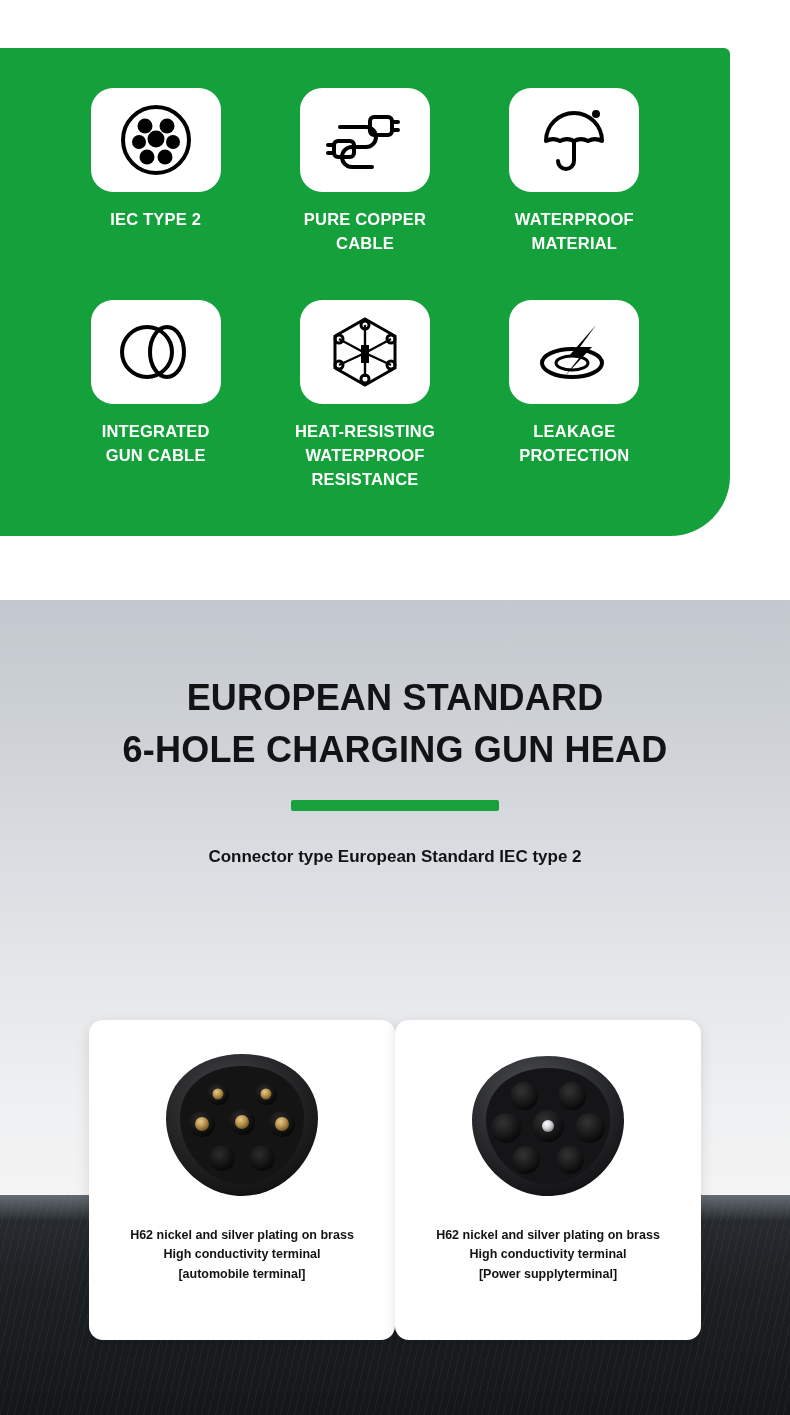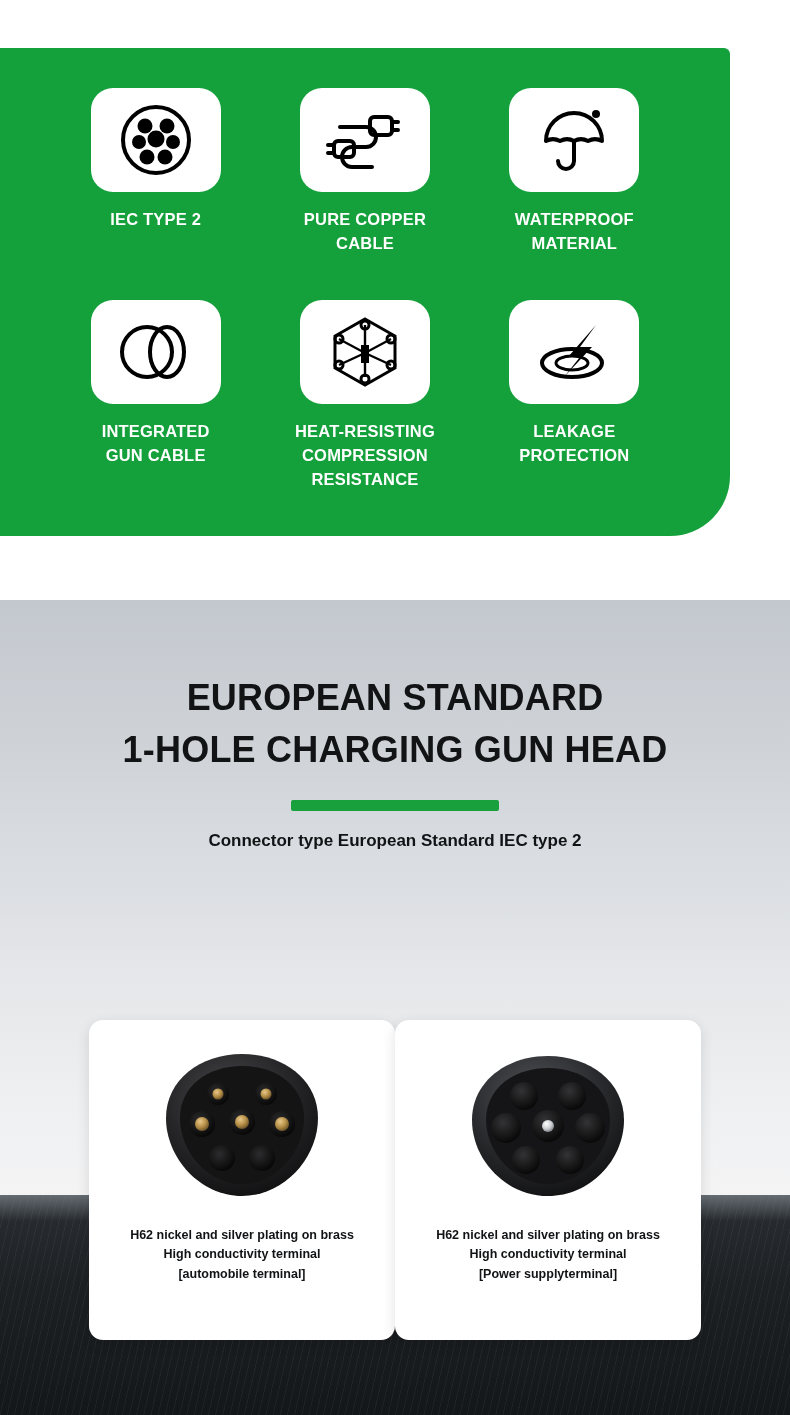--- a/index.html
+++ b/index.html
@@ -85,21 +85,21 @@
     letter-spacing: 0.2px;
     line-height: 1.45;
   }
   .green-rule {
     width: 208px; height: 11px;
     background: #17a03c;
     border-radius: 2px;
     margin: 24px auto 0 auto;
   }
   .subtitle {
-    margin-top: 20px;
+    margin-top: 36px;
     font-size: 17px;
     font-weight: bold;
     color: #111315;
   }
 
   
   .cards {
     position: absolute;
     left: 0; top: 420px;
     width: 790px;
@@ -205,21 +205,21 @@
             <circle cx="36" cy="10" r="4" fill="none" stroke="#000" stroke-width="3"></circle>
             <circle cx="10" cy="24" r="4" fill="none" stroke="#000" stroke-width="3"></circle>
             <circle cx="62" cy="24" r="4" fill="none" stroke="#000" stroke-width="3"></circle>
             <circle cx="10" cy="50" r="4" fill="none" stroke="#000" stroke-width="3"></circle>
             <circle cx="62" cy="50" r="4" fill="none" stroke="#000" stroke-width="3"></circle>
             <circle cx="36" cy="64" r="4" fill="none" stroke="#000" stroke-width="3"></circle>
             <path d="M32 30 h8 v18 h-8 z" fill="#000"></path>
           </svg>
         </div>
         <div class="feature-label">HEAT-RESISTING
-COMPRESSION
+WATERPROOF
 RESISTANCE</div>
       </div>
 
       <div class="feature">
         <div class="feature-icon">
           <svg width="80" height="66" viewBox="0 0 80 66">
             <ellipse cx="38" cy="44" rx="30" ry="14" fill="none" stroke="#000" stroke-width="4"></ellipse>
             <ellipse cx="38" cy="44" rx="16" ry="7" fill="none" stroke="#000" stroke-width="3"></ellipse>
             <path d="M62 6 L34 38 L46 38 L30 58 L58 28 L46 28 Z" fill="#000"></path>
           </svg>
@@ -229,21 +229,21 @@
       </div>
 
     </div>
   </div>
 
   <div class="lower">
     <div class="lower-dark"></div>
 
     <div class="title-block">
       <div class="title-line">EUROPEAN STANDARD</div>
-      <div class="title-line">1-HOLE CHARGING GUN HEAD</div>
+      <div class="title-line">6-HOLE CHARGING GUN HEAD</div>
       <div class="green-rule"></div>
       <div class="subtitle">Connector type European Standard IEC type 2</div>
     </div>
 
     <div class="cards">
 
       <div class="card">
         <div class="card-photo">
           <svg class="connector" viewBox="0 0 200 160">
             <defs>

